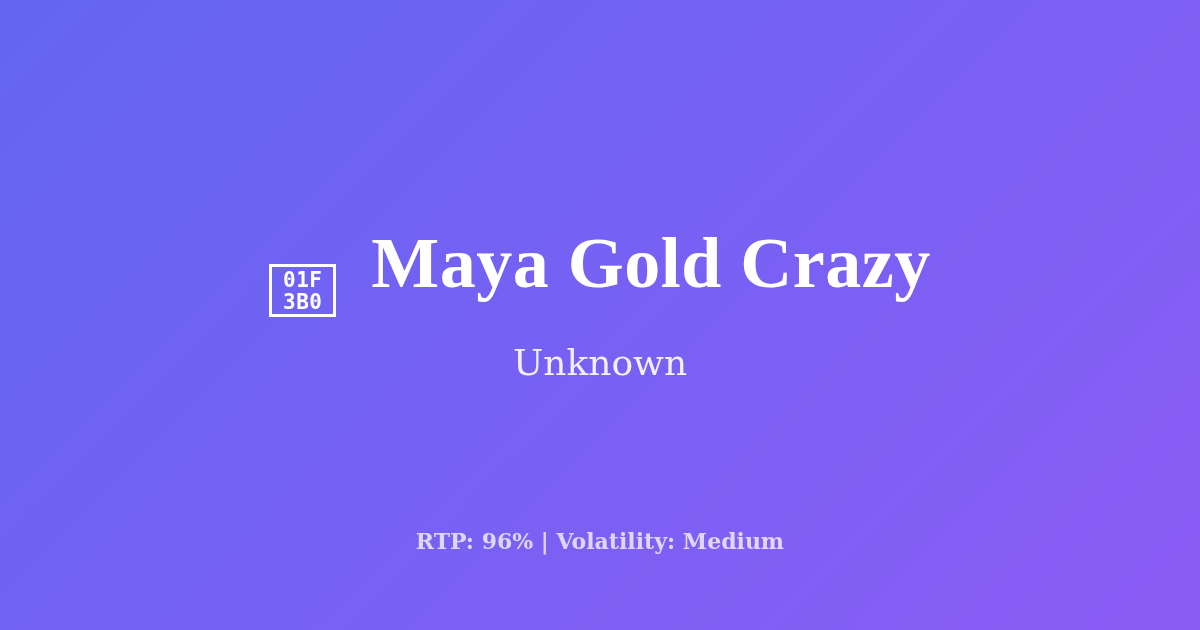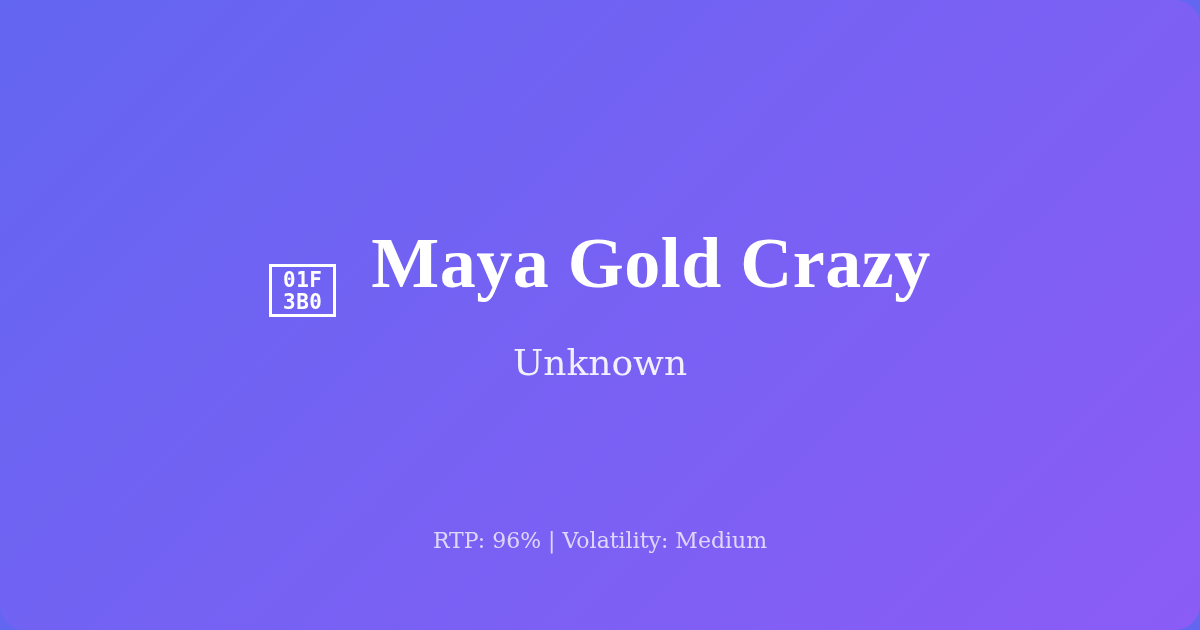--- a/index.html
+++ b/index.html
@@ -19,21 +19,20 @@
   #og-card {
     position: relative;
     width: 1200px;
     height: 630px;
     background: linear-gradient(135deg, #6366F1 0%, #8B5CF6 100%);
     display: flex;
     flex-direction: column;
     align-items: center;
     justify-content: center;
     overflow: hidden;
-    border-radius: 25px;
   }
 
   
   #title-row {
     display: flex;
     flex-direction: row;
     align-items: baseline;
     justify-content: center;
     white-space: nowrap;
     margin-top: -22px;
@@ -85,21 +84,21 @@
   }
 
   
   #game-meta {
     position: absolute;
     left: 0;
     right: 0;
     top: 530px;
     text-align: center;
     font-family: "DejaVu Serif", "Liberation Serif", serif;
-    font-weight: normal;
+    font-weight: bold;
     font-size: 22px;
     line-height: 1;
     color: rgba(255, 255, 255, 0.75);
   }
 </style>
 </head>
 <body>
 
 <div id="og-card">
 

